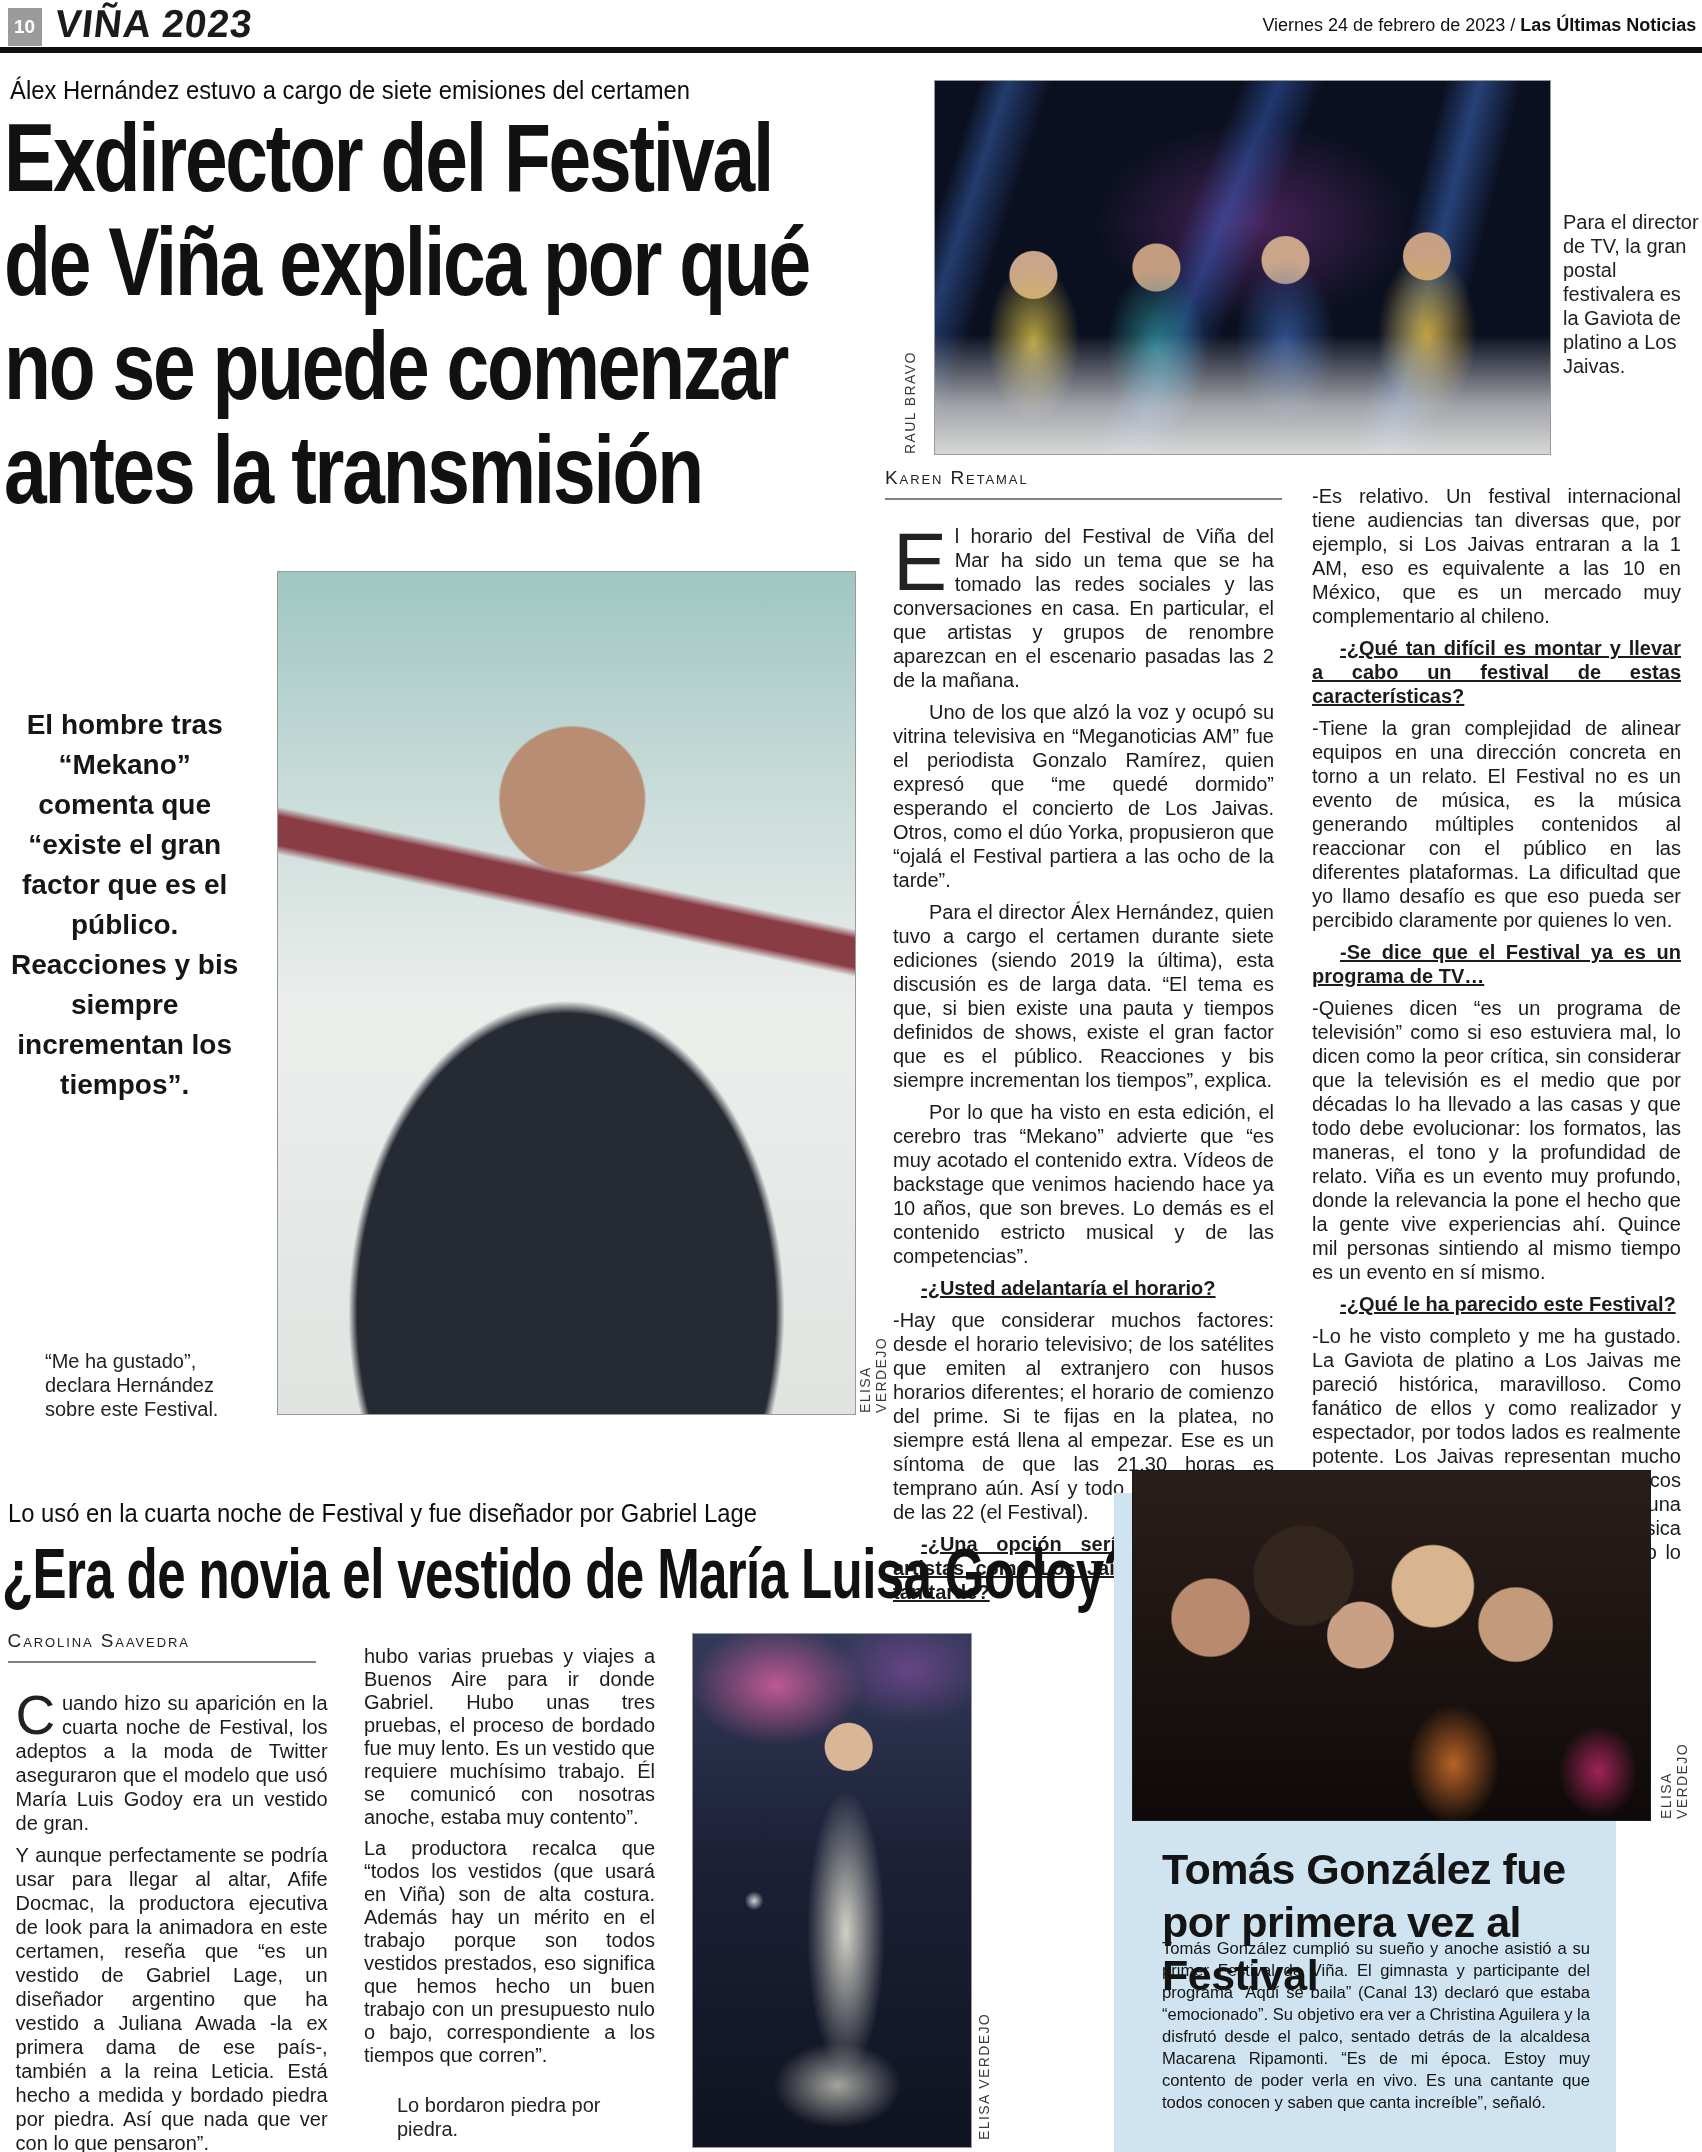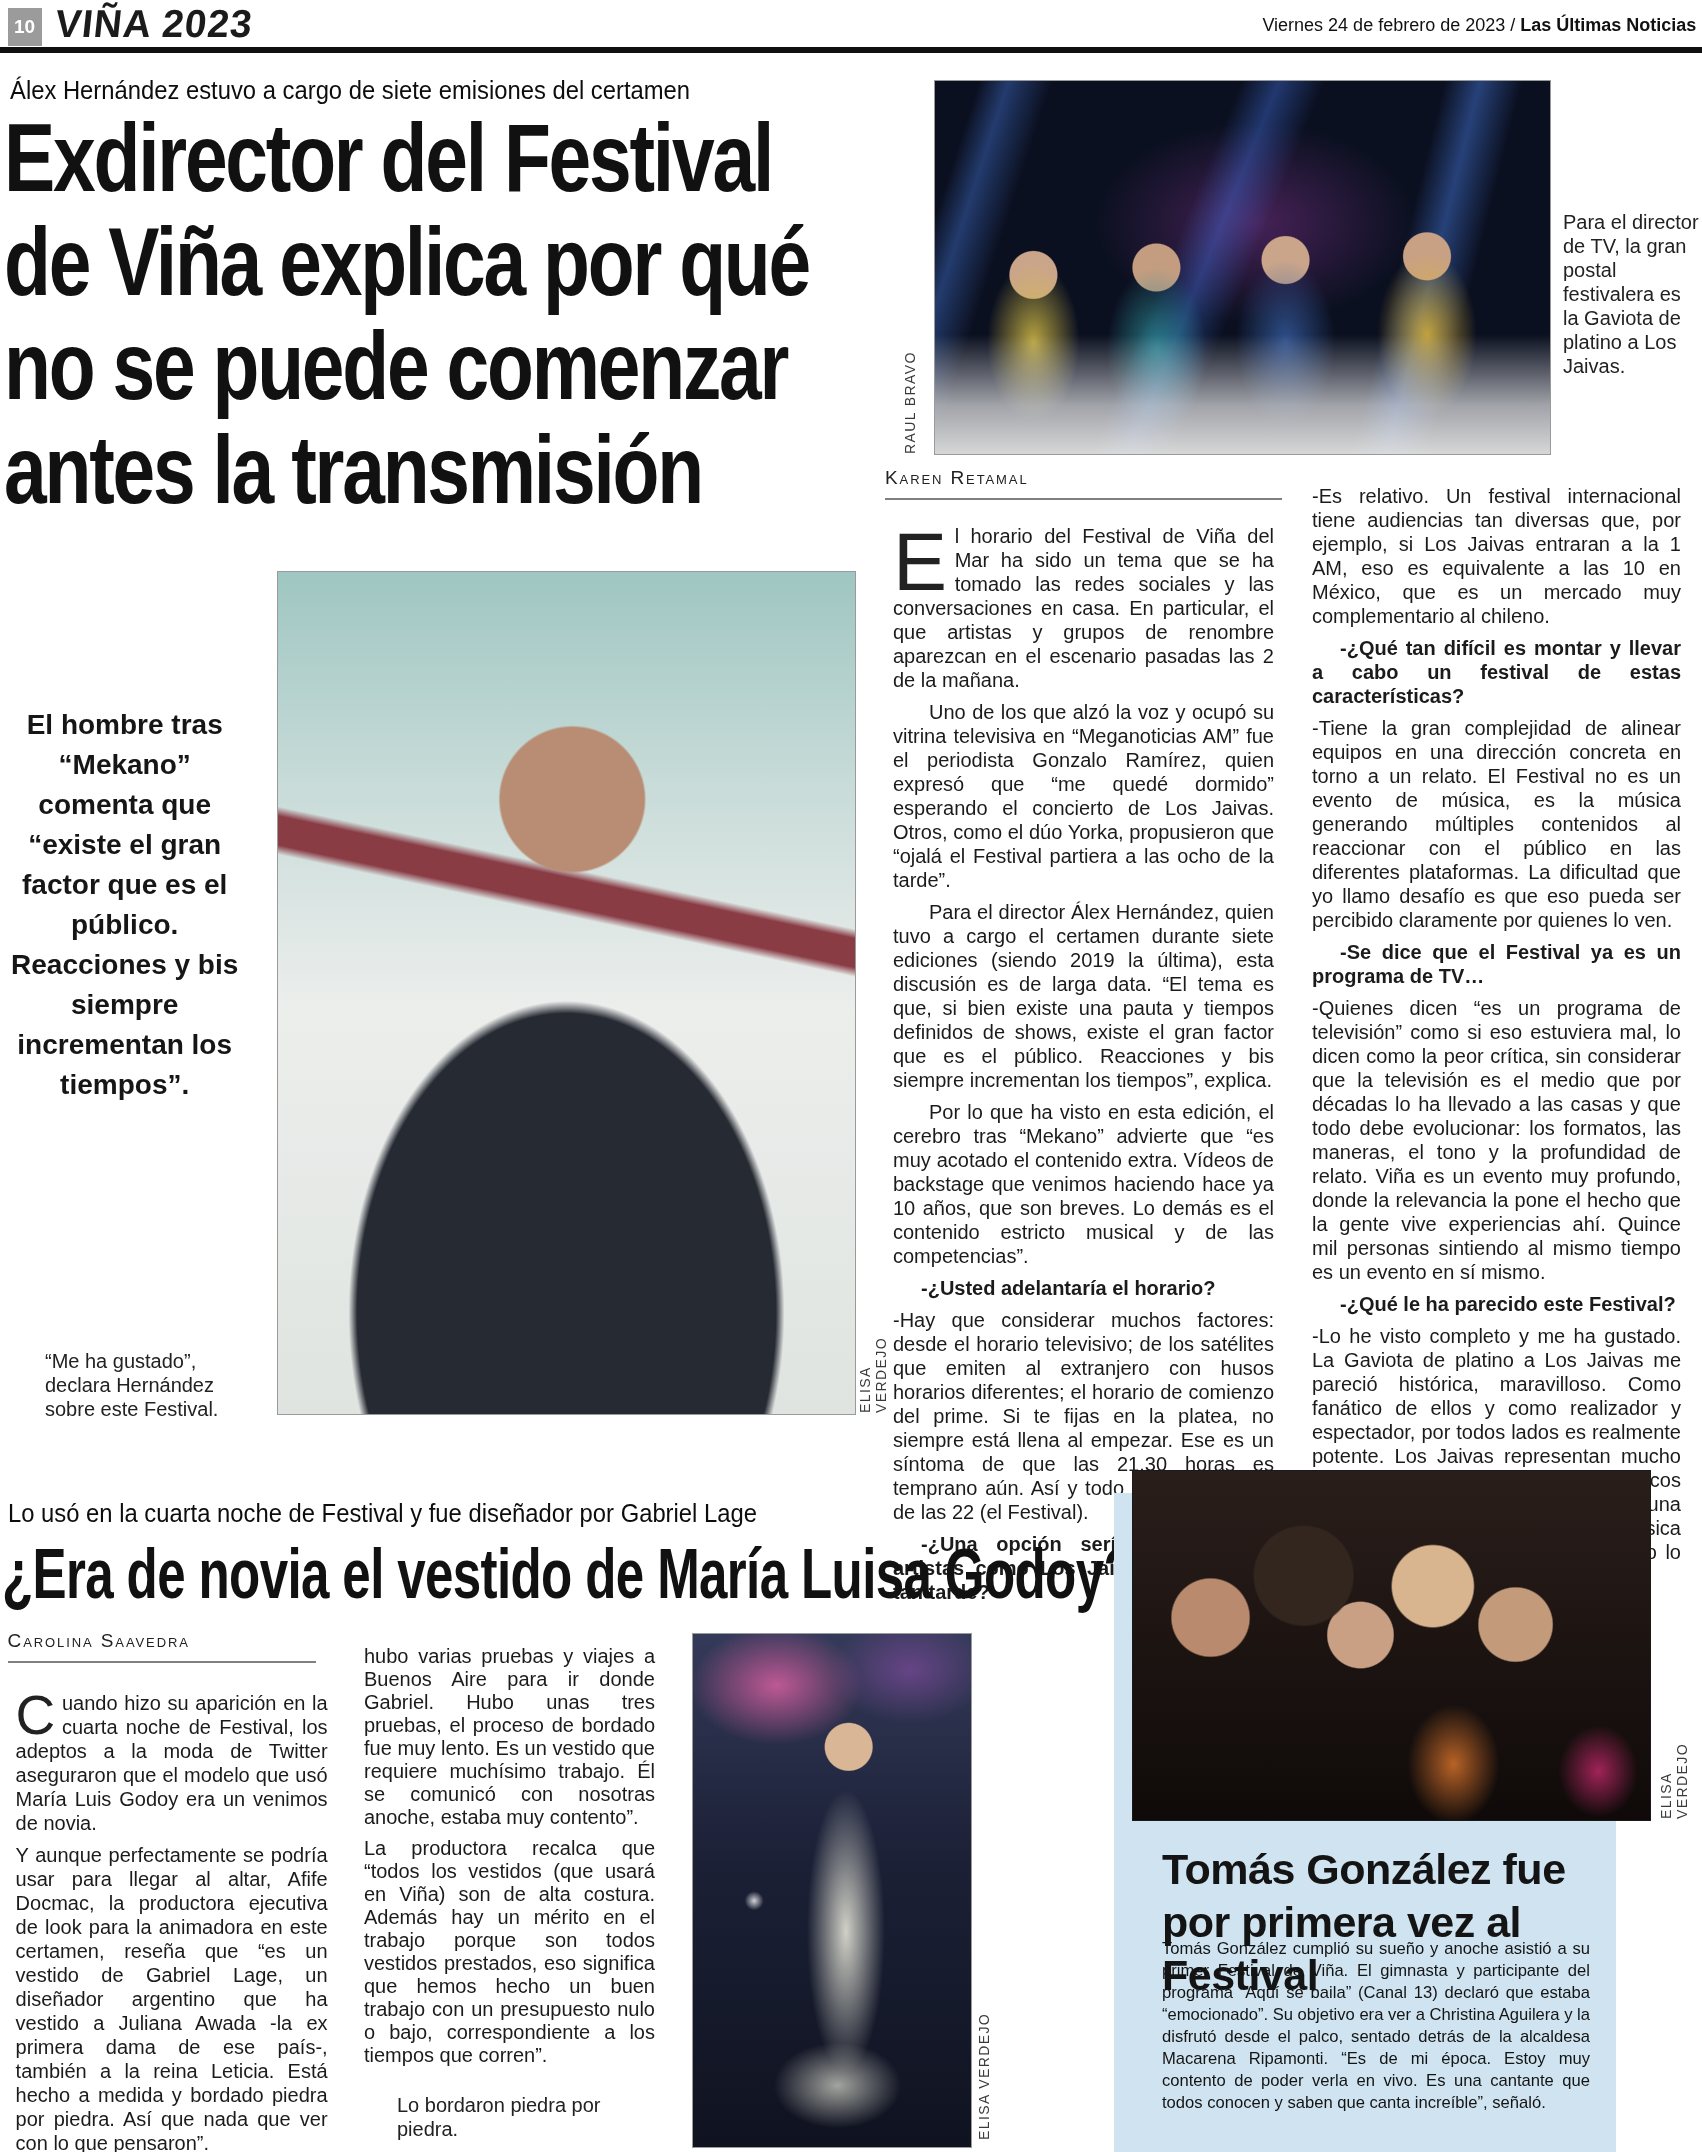--- a/index.html
+++ b/index.html
@@ -24,21 +24,21 @@
     white-space:nowrap;transform:scaleX(.80);transform-origin:0 0;color:#111;}
   .headline2{left:1.9px;top:1533px;font-size:71px;font-weight:bold;letter-spacing:-0.9px;
     white-space:nowrap;transform:scaleX(.72);transform-origin:0 0;color:#111;}
   
   .byline{font-variant:small-caps;font-size:19px;letter-spacing:1.9px;color:#222;
     border-bottom:2.8px solid #808080;padding-bottom:8.5px;}
   
   .body{font-size:20px;line-height:24px;text-align:justify;color:#1b1b1b;}
   .body p{margin:8px;}
   .body p.ind{text-indent:36px;}
-  .body p.q{font-weight:bold;text-indent:28px;}
+  .body p.q{font-weight:bold;text-indent:28px;text-decoration:underline;}
   .dropcap{float:left;font-size:81px;line-height:68px;padding:3.8px 7.6px 0 0;color:#222;}
   .dropcap.small{font-size:55px;line-height:45px;padding:1.9px 6.6px 0 0;}
   
   .pullquote{font-size:28px;line-height:40px;font-weight:bold;text-align:center;color:#161616;}
   
   .caption{font-size:20px;line-height:24px;color:#222;}
   .caption.right{}
   .credit{writing-mode:vertical-rl;transform:rotate(180deg);font-size:14px;
     letter-spacing:1.4px;color:#3a3a3a;text-align:left;}
   
@@ -148,21 +148,21 @@
     <p>-Quienes dicen “es un programa de televisión” como si eso estuviera mal, lo dicen como la peor crítica, sin considerar que la televisión es el medio que por décadas lo ha llevado a las casas y que todo debe evolucionar: los formatos, las maneras, el tono y la profundidad de relato. Viña es un evento muy profundo, donde la relevancia la pone el hecho que la gente vive experiencias ahí. Quince mil personas sintiendo al mismo tiempo es un evento en sí mismo.</p>
     <p class="q">-¿Qué le ha parecido este Festival?</p>
     <p>-Lo he visto completo y me ha gustado. La Gaviota de platino a Los Jaivas me pareció histórica, maravilloso. Como fanático de ellos y como realizador y espectador, por todos lados es realmente potente. Los Jaivas representan mucho más que su propia música: son músicos que siempre han estado en una vanguardia creativa, haciendo música global, arte puro. Ese premio y cómo lo gritó la gente fue la gran postal 2023.</p>
   </div>
 
   <div class="abs kicker" style="left:7.6px;top:1499px;">Lo usó en la cuarta noche de Festival y fue diseñador por Gabriel Lage</div>
   <div class="abs headline2">¿Era de novia el vestido de María Luisa Godoy?</div>
   <div class="abs byline" style="left:7.6px;top:1630px;width:308px;">Carolina Saavedra</div>
 
   <div class="abs body" style="left:7.6px;top:1683px;width:328px;height:470px;overflow:hidden;">
-    <p><span class="dropcap small">C</span><span>uando hizo su aparición en la cuarta noche de Festival, los adeptos a la moda de Twitter aseguraron que el modelo que usó María Luis Godoy era un venimos de novia.</span></p>
+    <p><span class="dropcap small">C</span><span>uando hizo su aparición en la cuarta noche de Festival, los adeptos a la moda de Twitter aseguraron que el modelo que usó María Luis Godoy era un vestido de gran.</span></p>
     <p>Y aunque perfectamente se podría usar para llegar al altar, Afife Docmac, la productora ejecutiva de look para la animadora en este certamen, reseña que “es un vestido de Gabriel Lage, un diseñador argentino que ha vestido a Juliana Awada -la ex primera dama de ese país-, también a la reina Leticia. Está hecho a medida y bordado piedra por piedra. Así que nada que ver con lo que pensaron”.</p>
     <p>Para realizar este vestido, “la Mari se empezó a preocupar en junio y</p>
   </div>
 
   <div class="abs body" style="left:356px;top:1637px;width:307px;line-height:23px;">
     <p>hubo varias pruebas y viajes a Buenos Aire para ir donde Gabriel. Hubo unas tres pruebas, el proceso de bordado fue muy lento. Es un vestido que requiere muchísimo trabajo. Él se comunicó con nosotras anoche, estaba muy contento”.</p>
     <p>La productora recalca que “todos los vestidos (que usará en Viña) son de alta costura. Además hay un mérito en el trabajo porque son todos vestidos prestados, eso significa que hemos hecho un buen trabajo con un presupuesto nulo o bajo, correspondiente a los tiempos que corren”.</p>
   </div>
 
   <div class="abs photo photo-godoy" style="left:692px;top:1633px;width:278px;height:513px;"></div>

